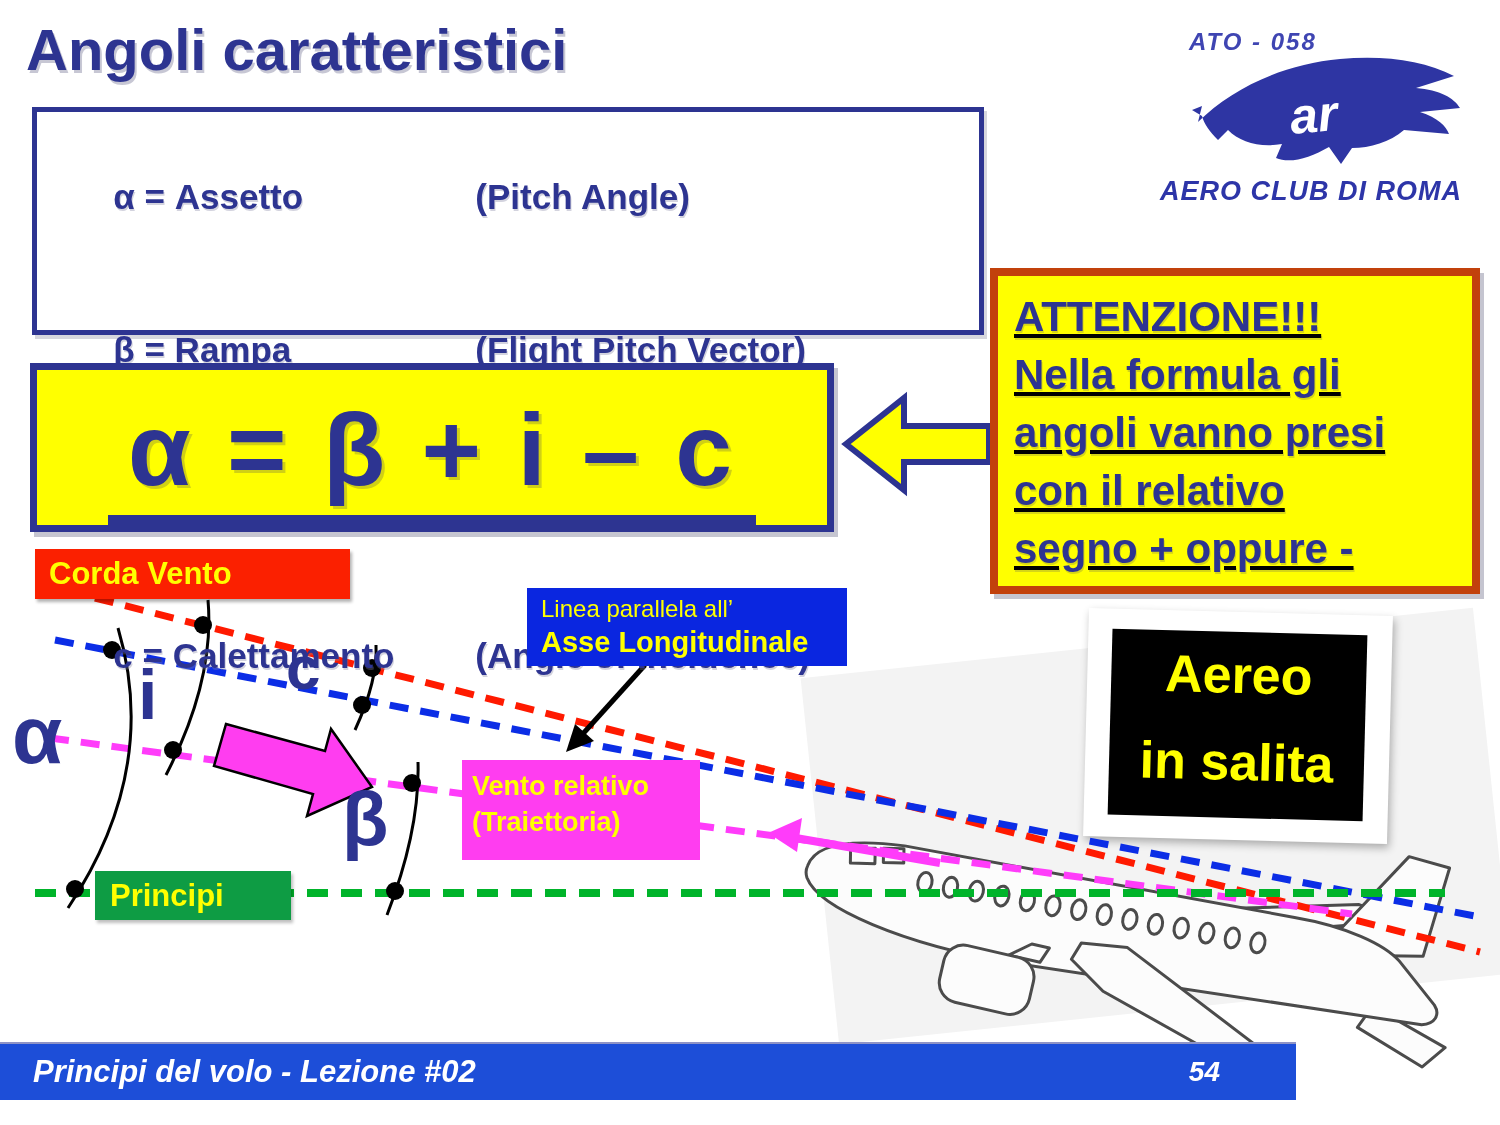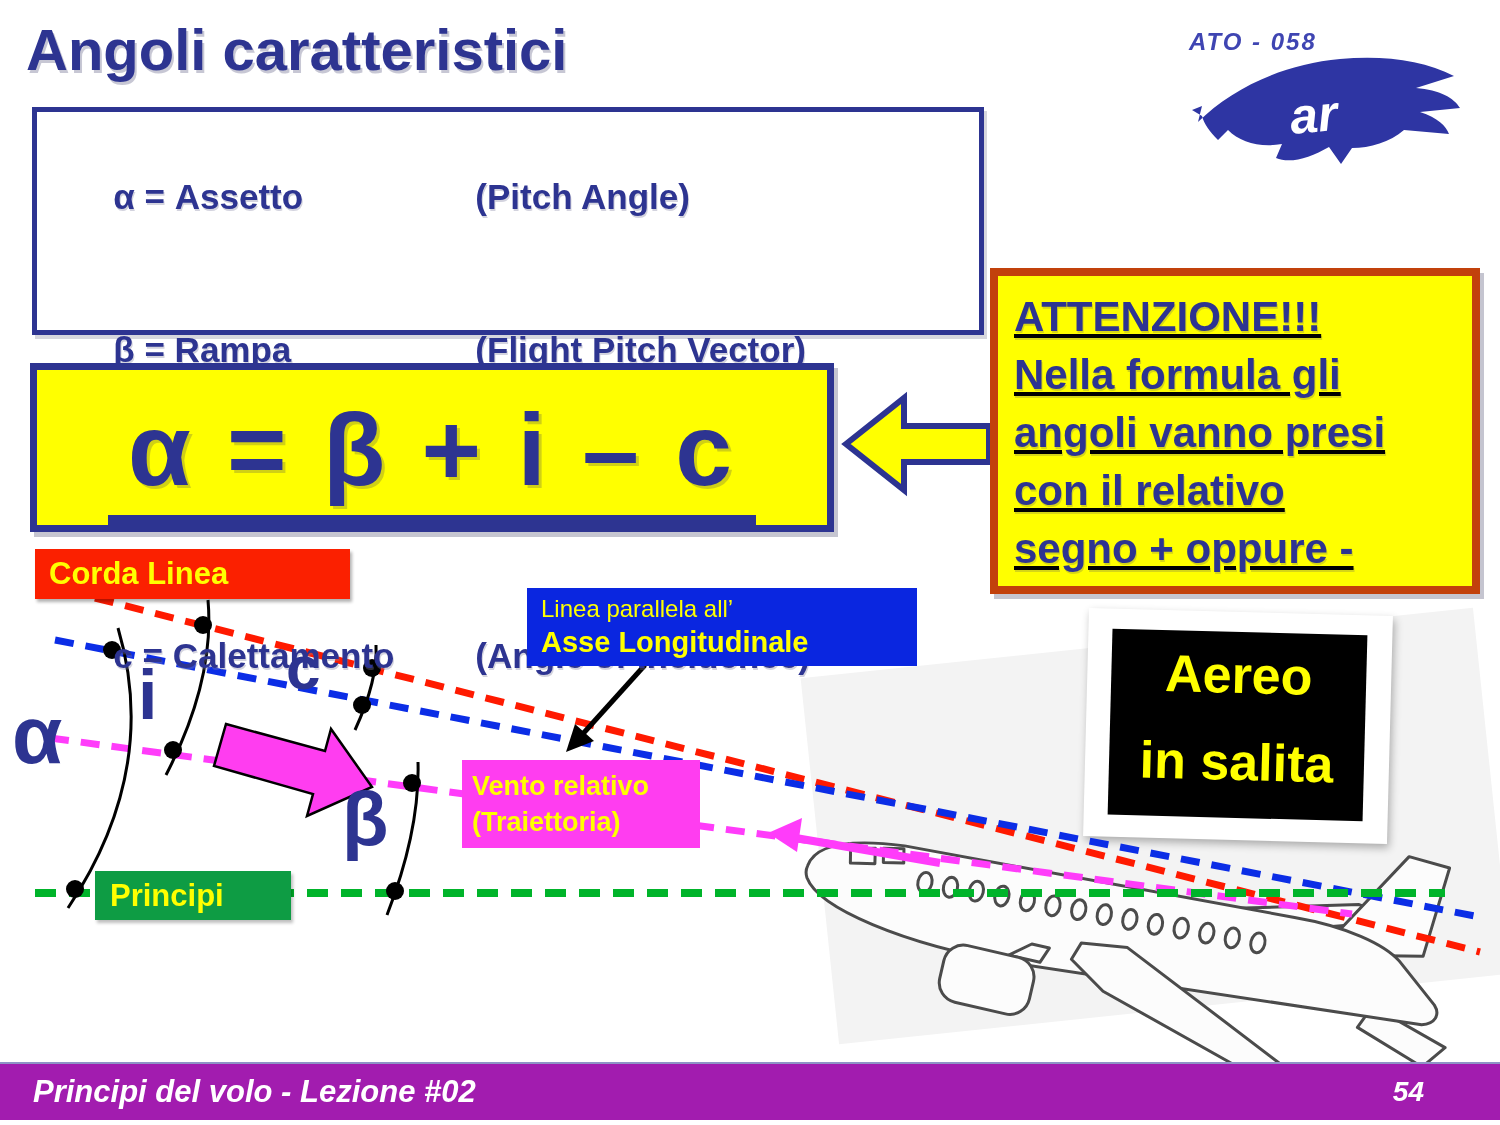--- a/index.html
+++ b/index.html
@@ -36,25 +36,25 @@
   #attention-box{left:990px;top:268px;width:458px;height:298px;background:#ffff00;
                  border:8px solid #c2410c;padding:12px 0 0 16px;
                  box-shadow:4px 5px 0 rgba(90,90,120,.35);text-decoration:underline;}
   .att-line{font-size:42px;font-weight:bold;color:#2d3491;line-height:58px;
             text-shadow:1px 2px 0 rgba(120,120,80,.3);white-space:pre;}
   #attn-arrow{left:840px;top:388px;width:155px;height:112px;}
   
   #chord-label{left:35px;top:549px;width:315px;height:50px;background:#fb2000;
                color:#ffff00;font-weight:bold;font-size:31px;line-height:50px;
                padding-left:14px;box-sizing:border-box;box-shadow:2px 3px 3px rgba(0,0,0,.3);}
-  #axis-label{left:527px;top:588px;width:390px;height:78px;background:#0a26e0;
+  #axis-label{left:527px;top:588px;width:320px;height:78px;background:#0a26e0;
               color:#ffff00;padding:6px 0 0 14px;box-sizing:border-box;}
   #axis-label .l1{font-size:24px;line-height:30px;}
   #axis-label .l2{font-size:29px;font-weight:bold;line-height:36px;}
-  #wind-label{left:462px;top:760px;width:238px;height:88px;background:#ff3df0;
+  #wind-label{left:462px;top:760px;width:238px;height:100px;background:#ff3df0;
               color:#ffff00;font-weight:bold;padding:8px 0 0 10px;box-sizing:border-box;}
   #wind-label div{font-size:27px;line-height:36px;}
   #horizon-label{left:95px;top:871px;width:196px;height:49px;background:#0e9c44;
                  color:#ffff00;font-weight:bold;font-size:31px;line-height:49px;
                  padding-left:15px;box-sizing:border-box;box-shadow:2px 3px 3px rgba(0,0,0,.25);}
   
   .angle-letter{color:#2d3491;font-weight:bold;}
   #letter-alpha{left:12px;top:688px;font-size:82px;}
   #letter-i{left:138px;top:655px;font-size:70px;}
   #letter-c{left:286px;top:632px;font-size:62px;}
@@ -68,22 +68,22 @@
   .plane-stroke{fill:#fcfcfc;stroke:#4b4b4b;stroke-width:3;stroke-linejoin:round;}
   
   #climb-card{left:1086px;top:612px;width:304px;height:228px;background:#ffffff;
               transform:rotate(1.5deg);box-shadow:2px 4px 8px rgba(0,0,0,.3);}
   #climb-box{position:absolute;left:24px;right:25px;top:20px;bottom:22px;background:#000000;
              text-align:center;}
   .climb-line{color:#ffff00;font-weight:bold;font-size:52px;line-height:87px;}
   
   #lines-overlay{left:0;top:540px;width:1500px;height:480px;}
   
-  #footer{left:0;top:1042px;width:1500px;height:58px;background:#a21caf;
-          border-top:2px solid #8e93c6;box-sizing:border-box;margin-top:20px;}
+  #footer{left:0;top:1042px;width:1296px;height:58px;background:#1d4ed8;
+          border-top:2px solid #8e93c6;box-sizing:border-box;}
   #footer-title{position:absolute;left:33px;top:0;font-size:31px;font-weight:bold;
                 font-style:italic;color:#ffffff;line-height:56px;}
   #footer-page{position:absolute;right:76px;top:0;font-size:28px;font-weight:bold;
                font-style:italic;color:#ffffff;line-height:56px;}
   .z1{z-index:1}.z2{z-index:2}.z3{z-index:3}.z4{z-index:4}.z5{z-index:5}.z6{z-index:6}
 </style>
 </head>
 <body>
 
 <div id="slide">
@@ -103,20 +103,21 @@
     <div class="def-row">
       <span class="def-term">c = Calettamento</span><span>(Angle of Incidence)</span>
     </div>
   </div>
 
   <div id="ato-code" class="abs z5">ATO - 058</div>
   <svg id="eagle" class="abs z4" viewBox="0 0 278 124">
     <path fill="#2e35a3" d="M6,70 C40,36 92,12 148,7 C190,3 232,8 262,24 L224,36 C248,38 262,46 268,56 L228,60 C246,66 254,74 257,82 L212,78 C198,90 178,96 160,96 L149,112 L137,95 C118,106 98,112 84,106 L90,92 C68,96 48,90 36,78 L26,88 C18,80 12,72 10,64 L0,58 L10,54 Z"></path>
   </svg>
   <div id="monogram" class="abs z5">ar</div>
+  <div id="club-name" class="abs z5">AERO CLUB DI ROMA</div>
 
   <div id="formula-box" class="abs z5">
     <span id="formula-text">α = β + i – c</span>
   </div>
 
   <svg id="attn-arrow" class="abs z5" viewBox="0 0 155 112">
     <polygon points="6,56 64,10 64,38 149,38 149,74 64,74 64,102" fill="#ffff00" stroke="#2d3491" stroke-width="6"></polygon>
   </svg>
 
   <div id="attention-box" class="abs z5">
@@ -198,21 +199,21 @@
       <line x1="940" y1="863" x2="790" y2="837" stroke="#ff3cfa" stroke-width="8"></line>
       <polygon points="768,833 802,818 797,852" fill="#ff3cfa"></polygon>
     </g>
 
     <g>
       <line x1="645" y1="665" x2="580" y2="737" stroke="#000" stroke-width="5"></line>
       <polygon points="566,752 575,724 594,741" fill="#000"></polygon>
     </g>
   </svg>
 
-  <div id="chord-label" class="abs z5">Corda Linea</div>
+  <div id="chord-label" class="abs z5">Corda Vento</div>
   <div id="axis-label" class="abs z5">
     <div class="l1">Linea parallela all’</div>
     <div class="l2">Asse Longitudinale</div>
   </div>
   <div id="wind-label" class="abs z5">
     <div>Vento relativo</div>
     <div>(Traiettoria)</div>
   </div>
   <div id="horizon-label" class="abs z5">Principi</div>
 

